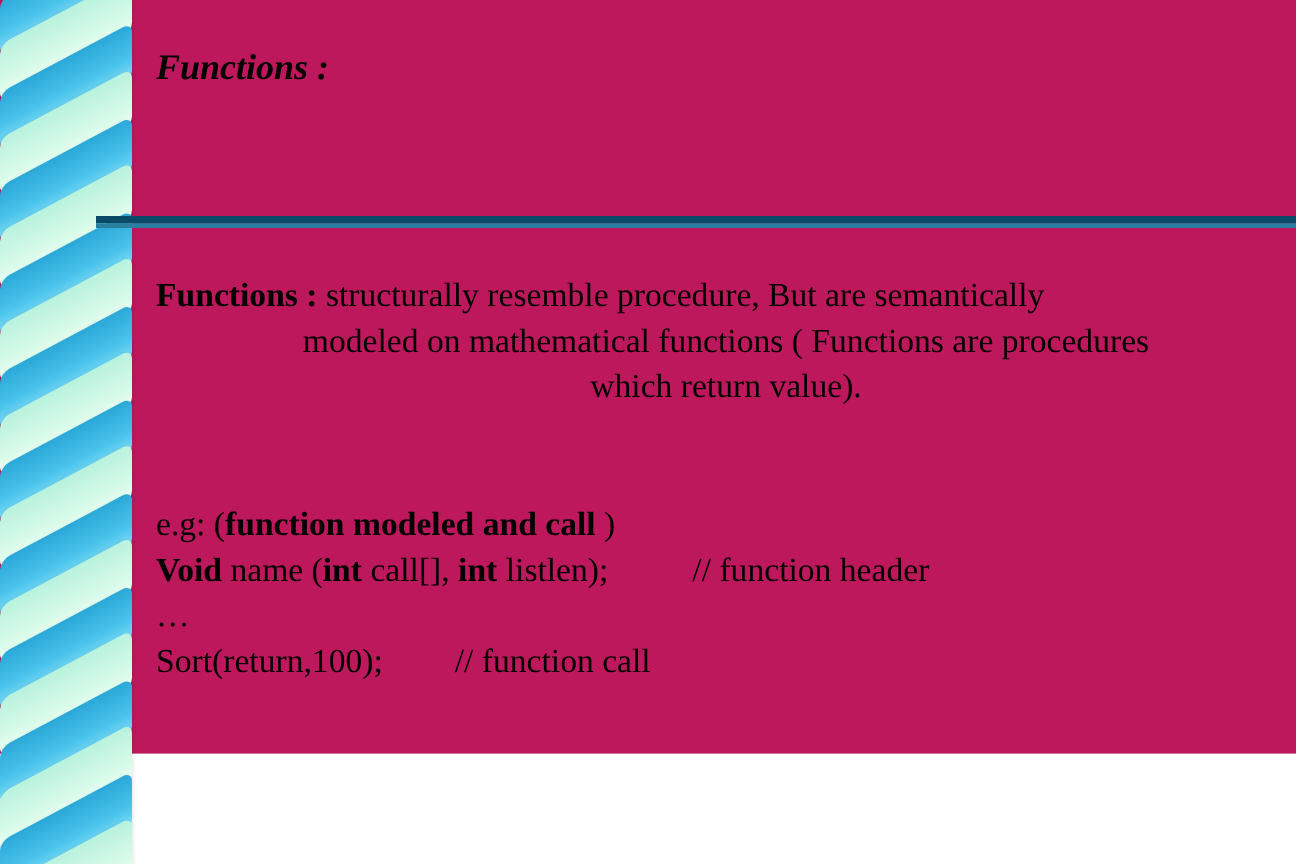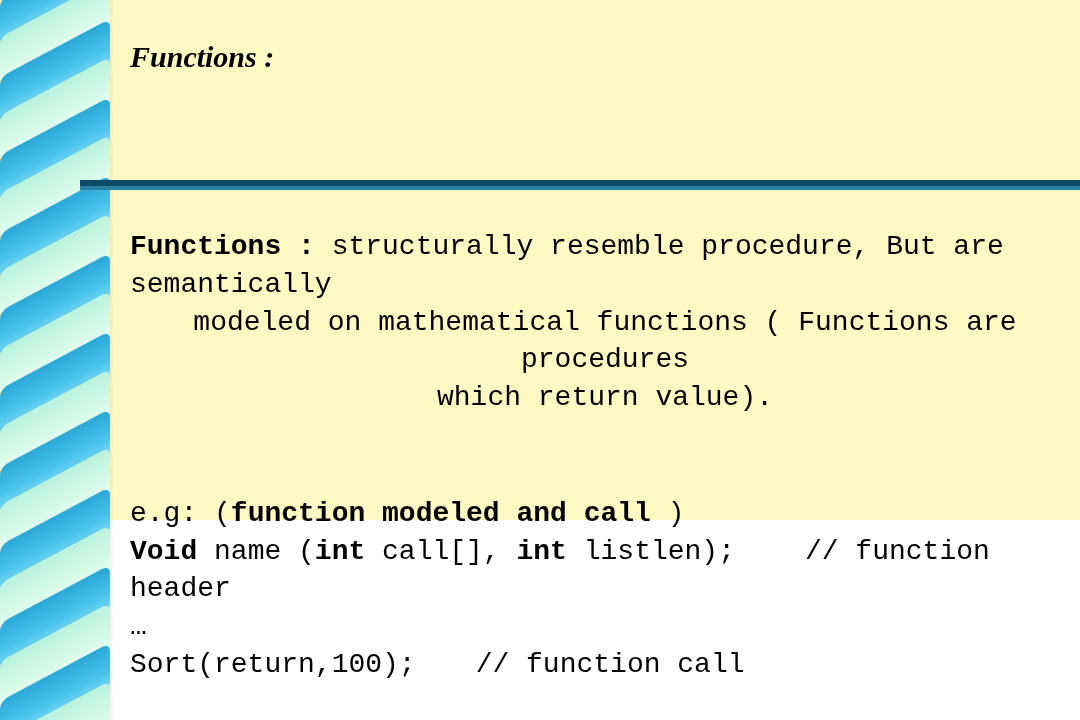--- a/index.html
+++ b/index.html
@@ -7,22 +7,22 @@
     padding: 0;
     width: 1080px;
     height: 720px;
     background: #ffffff;
     font-family: "Times New Roman", Times, serif;
     overflow: hidden;
   }
   .slide {
     position: relative;
     width: 1080px;
-    height: 520px;
-    background: #fef9c3;
+    height: 628px;
+    background: #be185d;
   }
   
   .spiral {
     position: absolute;
     left: 20px;
     top: 0;
     width: 90px;
     height: 720px;
     z-index: 1;
   }
@@ -71,21 +71,21 @@
   .body {
     position: absolute;
     left: 130px;
     top: 228px;
     right: 20px;
     font-size: 28px;
     line-height: 1.35;
     color: #000;
     z-index: 3;
   }
-  .body p { margin: 0 0 14px 0; font-family: Liberation Mono, monospace; }
+  .body p { margin: 0 0 14px 0; }
   .b { font-weight: bold; }
   .ind { padding-left: 20px; display:block;text-align:center; }
   .gap { height: 26px; }
   .nowrap { white-space: nowrap; }
   .callgap { display:inline-block; width:70px; }
   .callgap2 { display:inline-block; width:60px; }
 </style>
 </head>
 <body>
 

